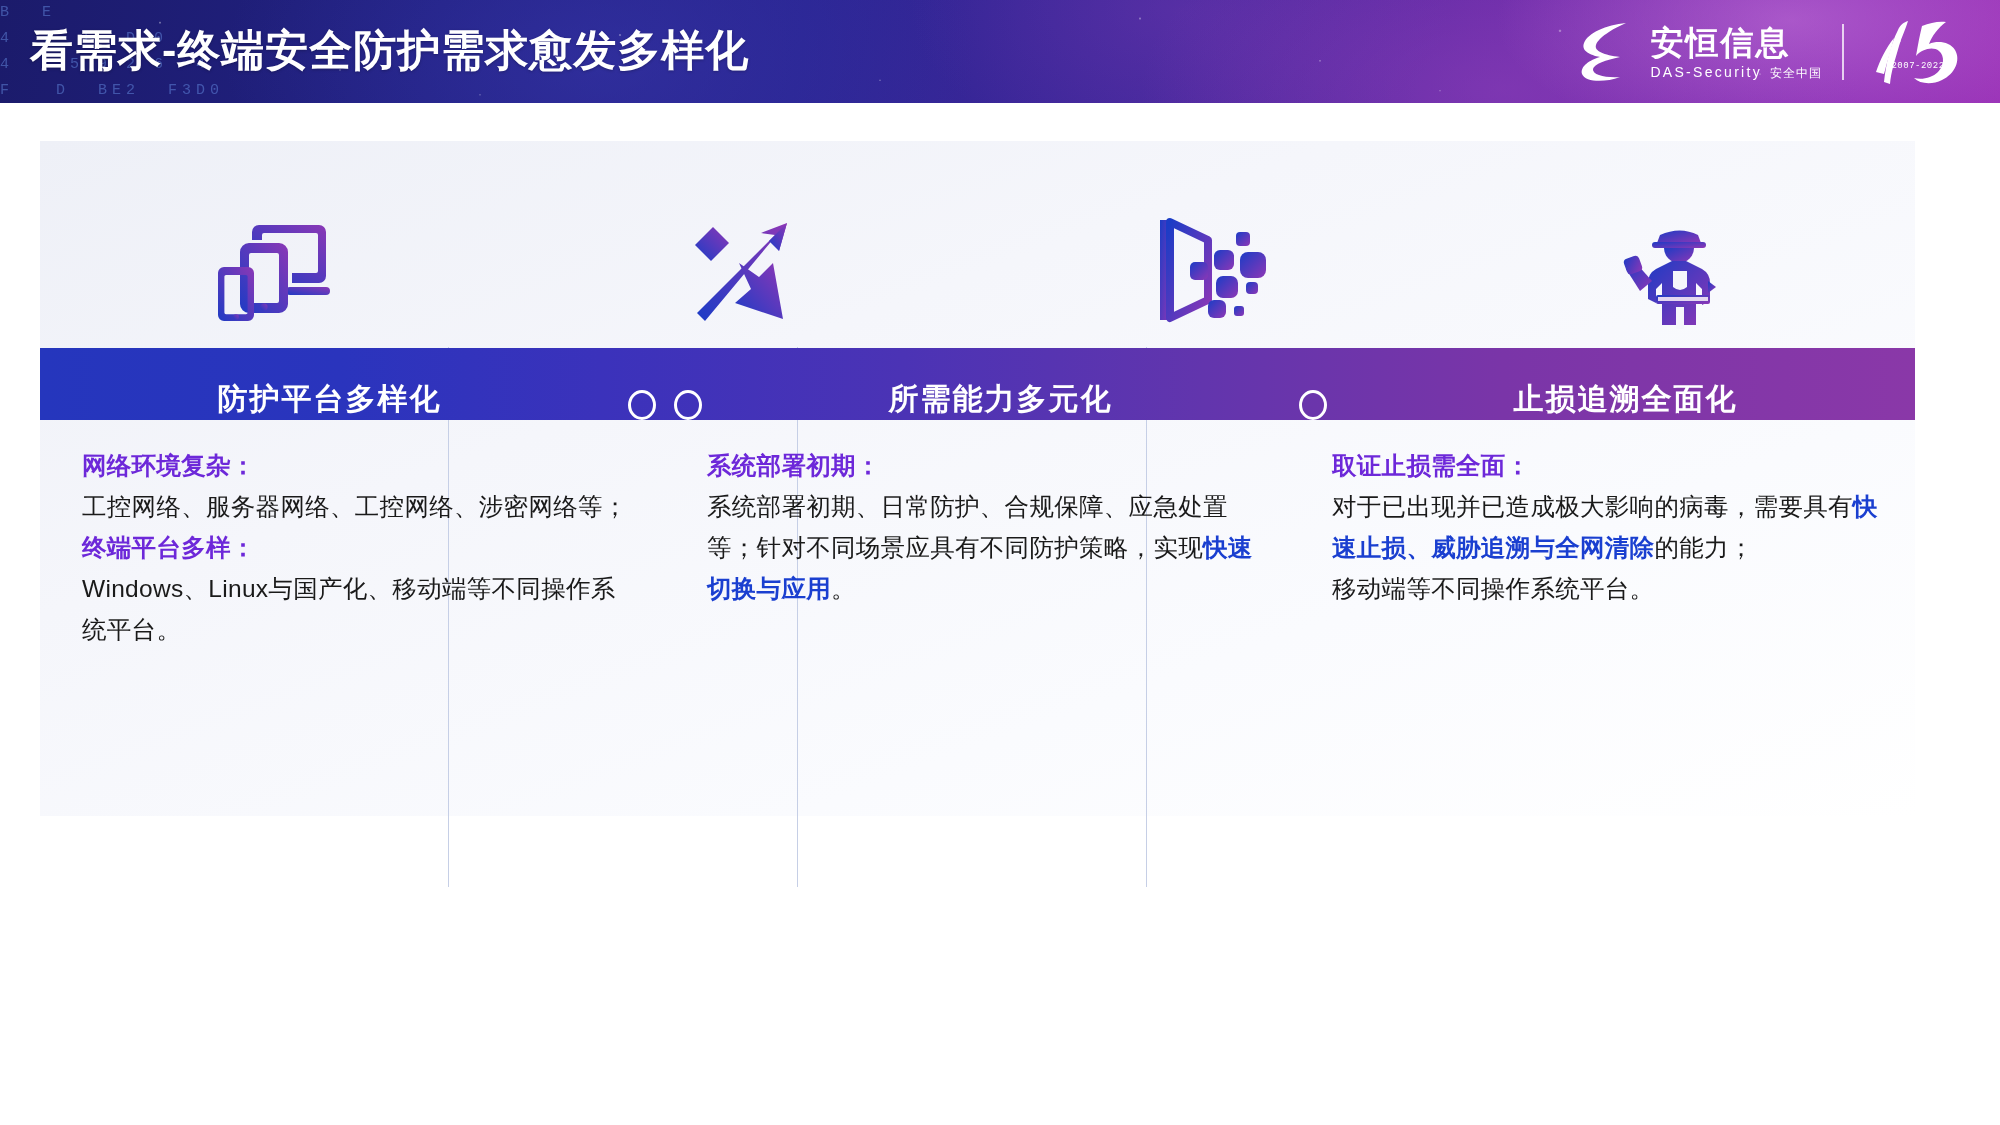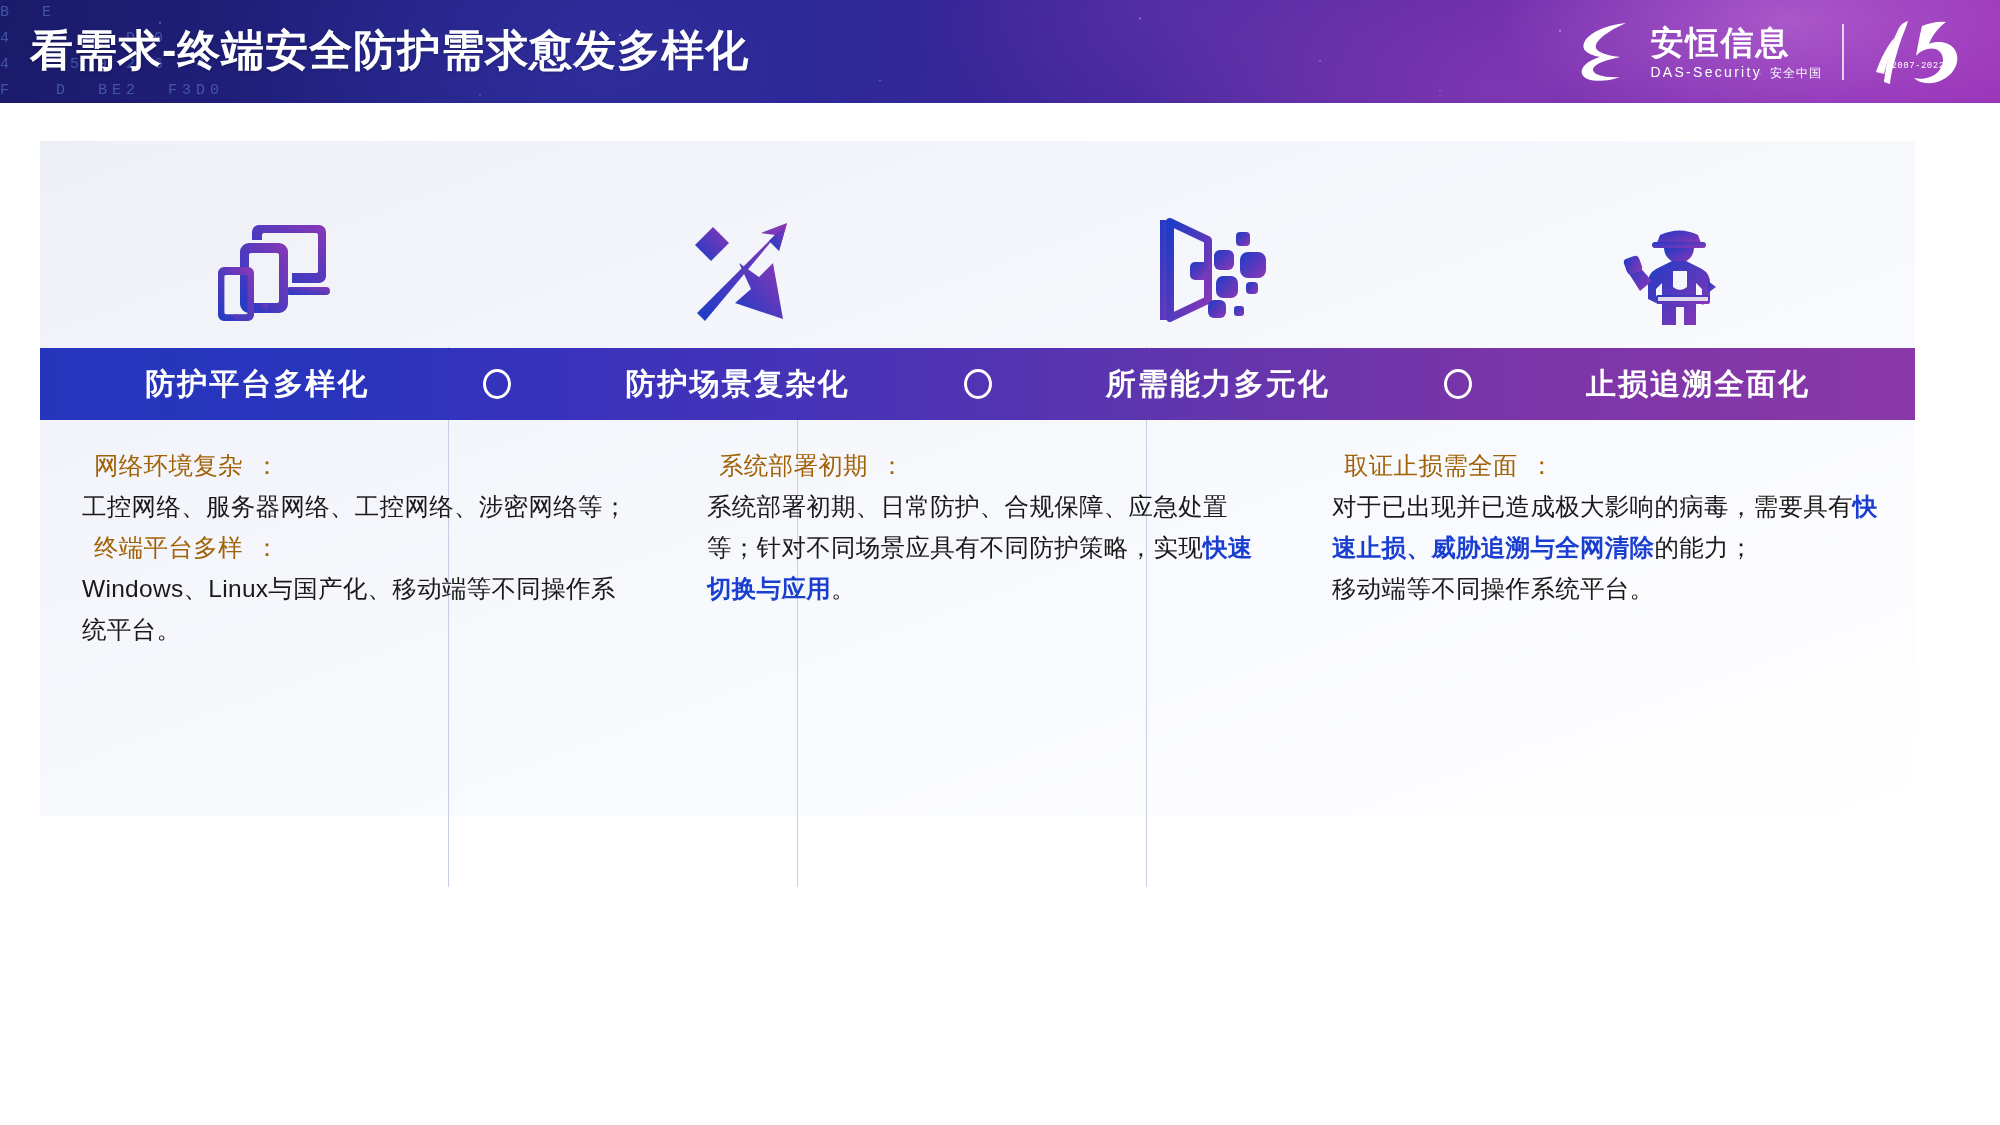--- a/index.html
+++ b/index.html
@@ -112,21 +112,21 @@
 
   
   .banner {
     position: absolute;
     left: 40px; top: 348px;
     width: 1875px; height: 72px;
     background: linear-gradient(90deg,
       #2536bd 0%, #2a34bd 16%, #3b32bb 30%,
       #4b33b5 46%, #6235ad 62%, #7a35a8 78%, #8a38a8 100%);
     display: flex;
-    align-items: center;
+    align-items: flex-end;
   }
   .banner-item {
     flex: 1 1 0;
     text-align: center;
     color: #ffffff;
     font-size: 30px;
     font-weight: bold;
     letter-spacing: 2px;
     white-space: nowrap;
   }
@@ -151,23 +151,22 @@
     flex: 1 1 0;
     padding: 0 26px 0 42px;
   }
   .body-p {
     font-size: 24.5px;
     line-height: 41px;
     color: #1a1a1a;
     letter-spacing: .3px;
   }
   .lead {
-    color: #a16207;
-    font-weight: normal;
-    margin-left: 12px;
+    color: #6d28d9;
+    font-weight: bold;
   }
   .hl {
     color: #1a3fd0;
     font-weight: bold;
   }
 </style>
 </head>
 <body>
 
 <div class="header">
@@ -288,21 +287,20 @@
       <rect x="54" y="96" width="8" height="22" fill="#f5f6fb"></rect>
     </svg>
   </div>
 </div>
 
 <div class="banner">
   <div class="banner-item">防护平台多样化</div>
   <div class="banner-dot">
     <div class="ring"></div>
   </div>
-  <div class="banner-item">防护场景复杂化</div>
   <div class="banner-dot">
     <div class="ring"></div>
   </div>
   <div class="banner-item">所需能力多元化</div>
   <div class="banner-dot">
     <div class="ring"></div>
   </div>
   <div class="banner-item">止损追溯全面化</div>
 </div>
 

